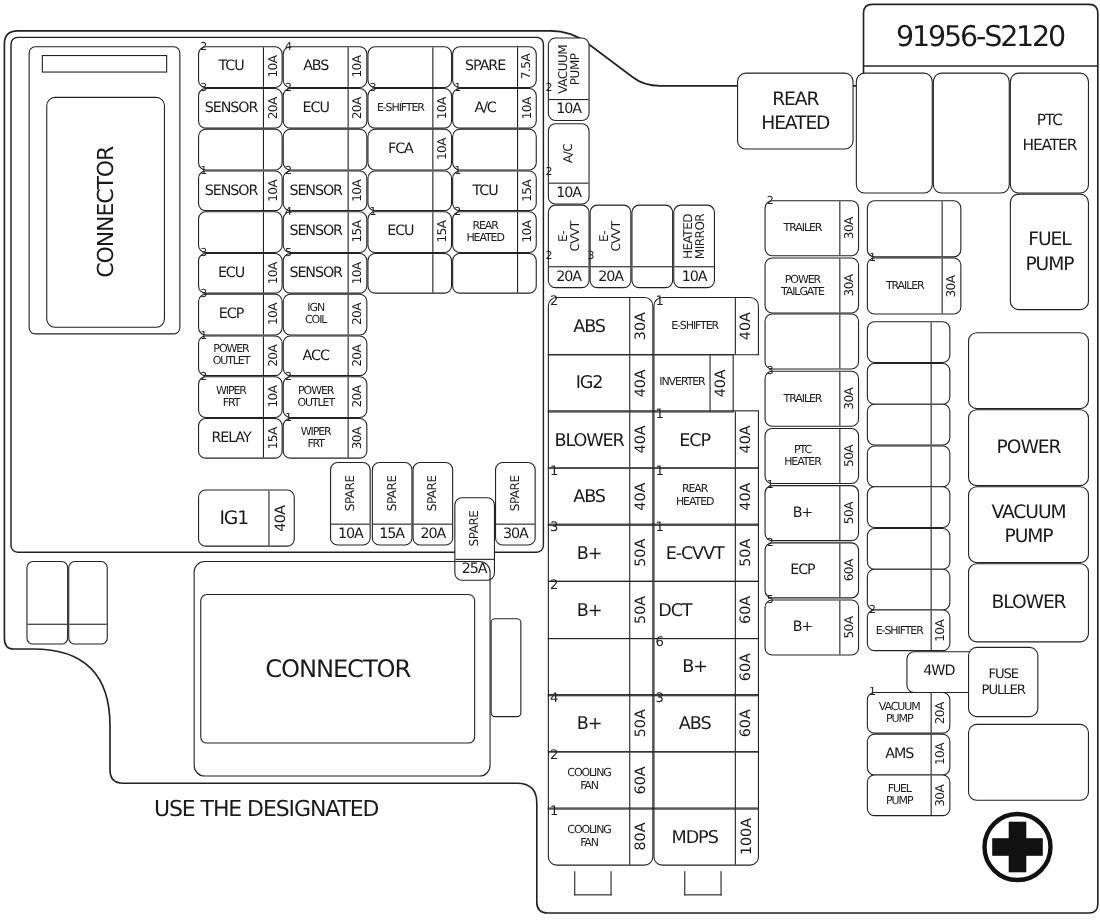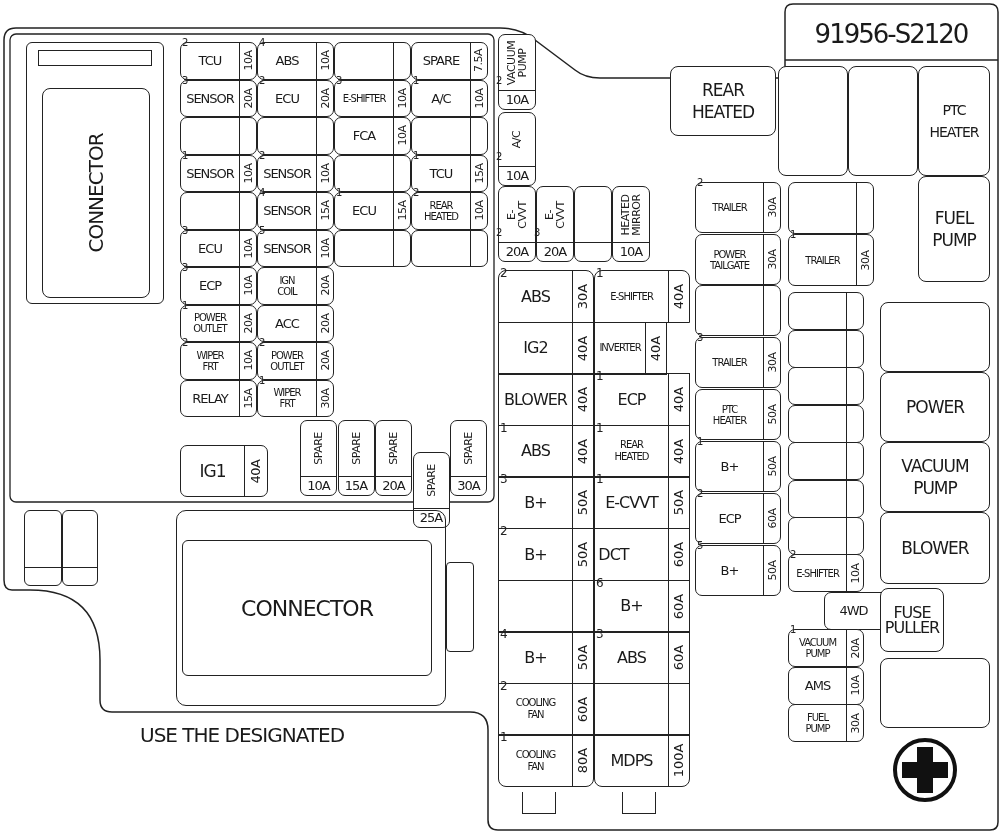--- a/index.html
+++ b/index.html
@@ -657,21 +657,21 @@
     <div class="relay" style="left: 848px; top: 66px; width: 70px; height: 110px;"></div>
     <div class="relay" style="left: 918px; top: 66px; width: 72px; height: 110px; font-size: 14px;">PTC
 HEATER</div>
     <div class="relay" style="left: 918px; top: 176px; width: 72px; height: 106px;">FUEL
 PUMP</div>
     <div class="relay" style="left: 880px; top: 302px; width: 110px; height: 70px;"></div>
     <div class="relay" style="left: 880px; top: 372px; width: 110px; height: 70px;">POWER</div>
     <div class="relay" style="left: 880px; top: 442px; width: 110px; height: 70px;">VACUUM
 PUMP</div>
     <div class="relay" style="left: 880px; top: 512px; width: 110px; height: 72px;">BLOWER</div>
-    <div class="relay" style="left: 880px; top: 588px; width: 64px; height: 64px; font-size: 16px; line-height: 15px;">FUSE
+    <div class="relay" style="left: 880px; top: 588px; width: 64px; height: 64px; font-size: 12px; line-height: 15px;">FUSE
 PULLER</div>
     <div class="relay" style="left: 880px; top: 658px; width: 110px; height: 70px;"></div>
   </div>
 
 <svg class="abs" style="left:892px;top:737px;" width="66" height="66">
   <circle cx="33" cy="33" r="30" fill="#fff" stroke="#111" stroke-width="4"></circle>
   <rect x="25" y="10" width="16" height="46" fill="#111"></rect>
   <rect x="10" y="25" width="46" height="16" fill="#111"></rect>
 </svg>
 

